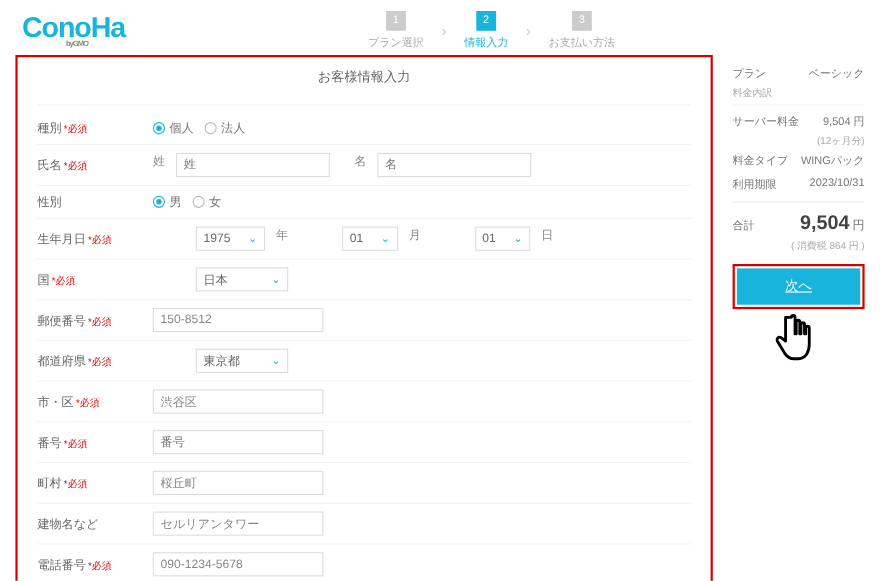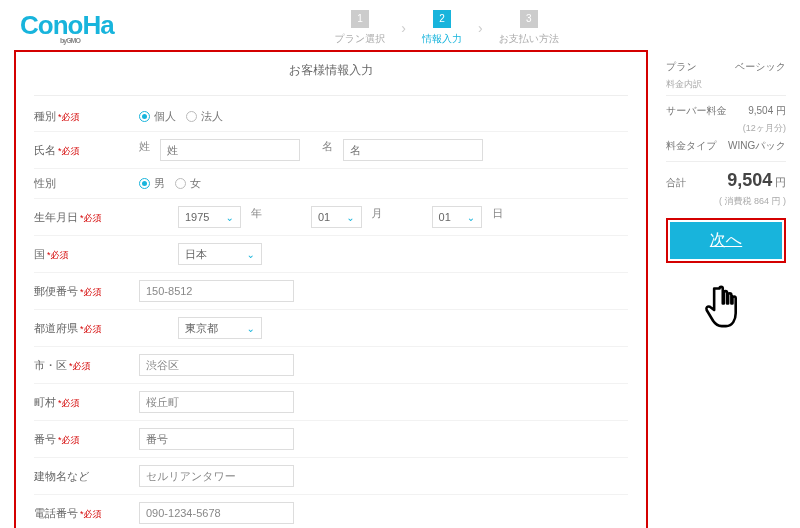--- a/index.html
+++ b/index.html
@@ -32,21 +32,21 @@
   .sublbl { font-size: 11px; color:#888; }
   .sel { height: 22px; border:1px solid #ddd; background:#fff; display:inline-flex; align-items:center; padding:0 6px; font-size:11px; color:#666; gap:16px;margin-left:39px; }
   .sel .car { color:#18b4dc; font-size:10px; }
   .side { width: 120px; padding-top: 6px; font-size: 10px; color:#777; }
   .side-row { display:flex; justify-content:space-between; padding:4px 0; }
   .side-sub { font-size:9px; color:#aaa; text-align:right; }
   .side hr { border:none; border-top:1px solid #eee; margin:4px 0; }
   .total-v { font-size:18px; font-weight:700; color:#444; }
   .total-u { font-size:11px; }
   .next-wrap { margin-top:10px; border:2px solid #d40000; padding:2px; }
-  .next-btn { background:#18b4dc; color:#fff; text-align:center; padding:8px 0; font-size:16px;text-decoration:underline; }
+  .next-btn { background:#18b4dc; color:#fff; text-align:center; padding:8px 0; font-size:12px;text-decoration:underline; }
   .cursor { position:absolute; right:52px; top:282px; pointer-events:none; }
   .cursor svg { width:44px; height:56px; }
 </style>
 </head>
 <body>
 <div class="wrap">
 
 <div class="header">
   <div class="logo">
     <span>ConoHa</span>
@@ -161,30 +161,30 @@
     </div>
 
     <div class="row">
       <div class="lbl"><span>市・区</span><span class="req">*必須</span></div>
       <div class="ctrl">
             <input class="inp w2" value="渋谷区" style="">
           </div>
     </div>
 
     <div class="row">
+      <div class="lbl"><span>番号</span><span class="req">*必須</span></div>
+      <div class="ctrl">
+            <input class="inp w2" placeholder="番号" style="">
+          </div>
+    </div>
+
+    <div class="row">
       <div class="lbl"><span>町村</span><span class="req">*必須</span></div>
       <div class="ctrl">
             <input class="inp w2" value="桜丘町" style="">
-          </div>
-    </div>
-
-    <div class="row">
-      <div class="lbl"><span>番号</span><span class="req">*必須</span></div>
-      <div class="ctrl">
-            <input class="inp w2" placeholder="番号" style="">
           </div>
     </div>
 
     <div class="row">
       <div class="lbl"><span>建物名など</span></div>
       <div class="ctrl">
             <input class="inp w2" value="セルリアンタワー" style="">
           </div>
     </div>
 
@@ -204,20 +204,24 @@
     <div style="font-size:9px;color:#aaa">料金内訳</div>
     <hr>
     <div class="side-row">
           <span>サーバー料金</span>
           <span>9,504 円</span>
         </div>
     <div class="side-sub">(12ヶ月分)</div>
     <div class="side-row">
           <span>料金タイプ</span>
           <span>WINGパック</span>
+        </div>
+    <div class="side-row">
+          <span>利用期限</span>
+          <span>2023/10/31</span>
         </div>
     <hr>
     <div class="side-row" style="align-items:baseline">
       <span>合計</span>
       <span><span class="total-v">9,504</span> <span class="total-u">円</span></span>
     </div>
     <div class="side-sub">( 消費税 864 円 )</div>
     <div class="next-wrap">
       <div class="next-btn">次へ</div>
     </div>

